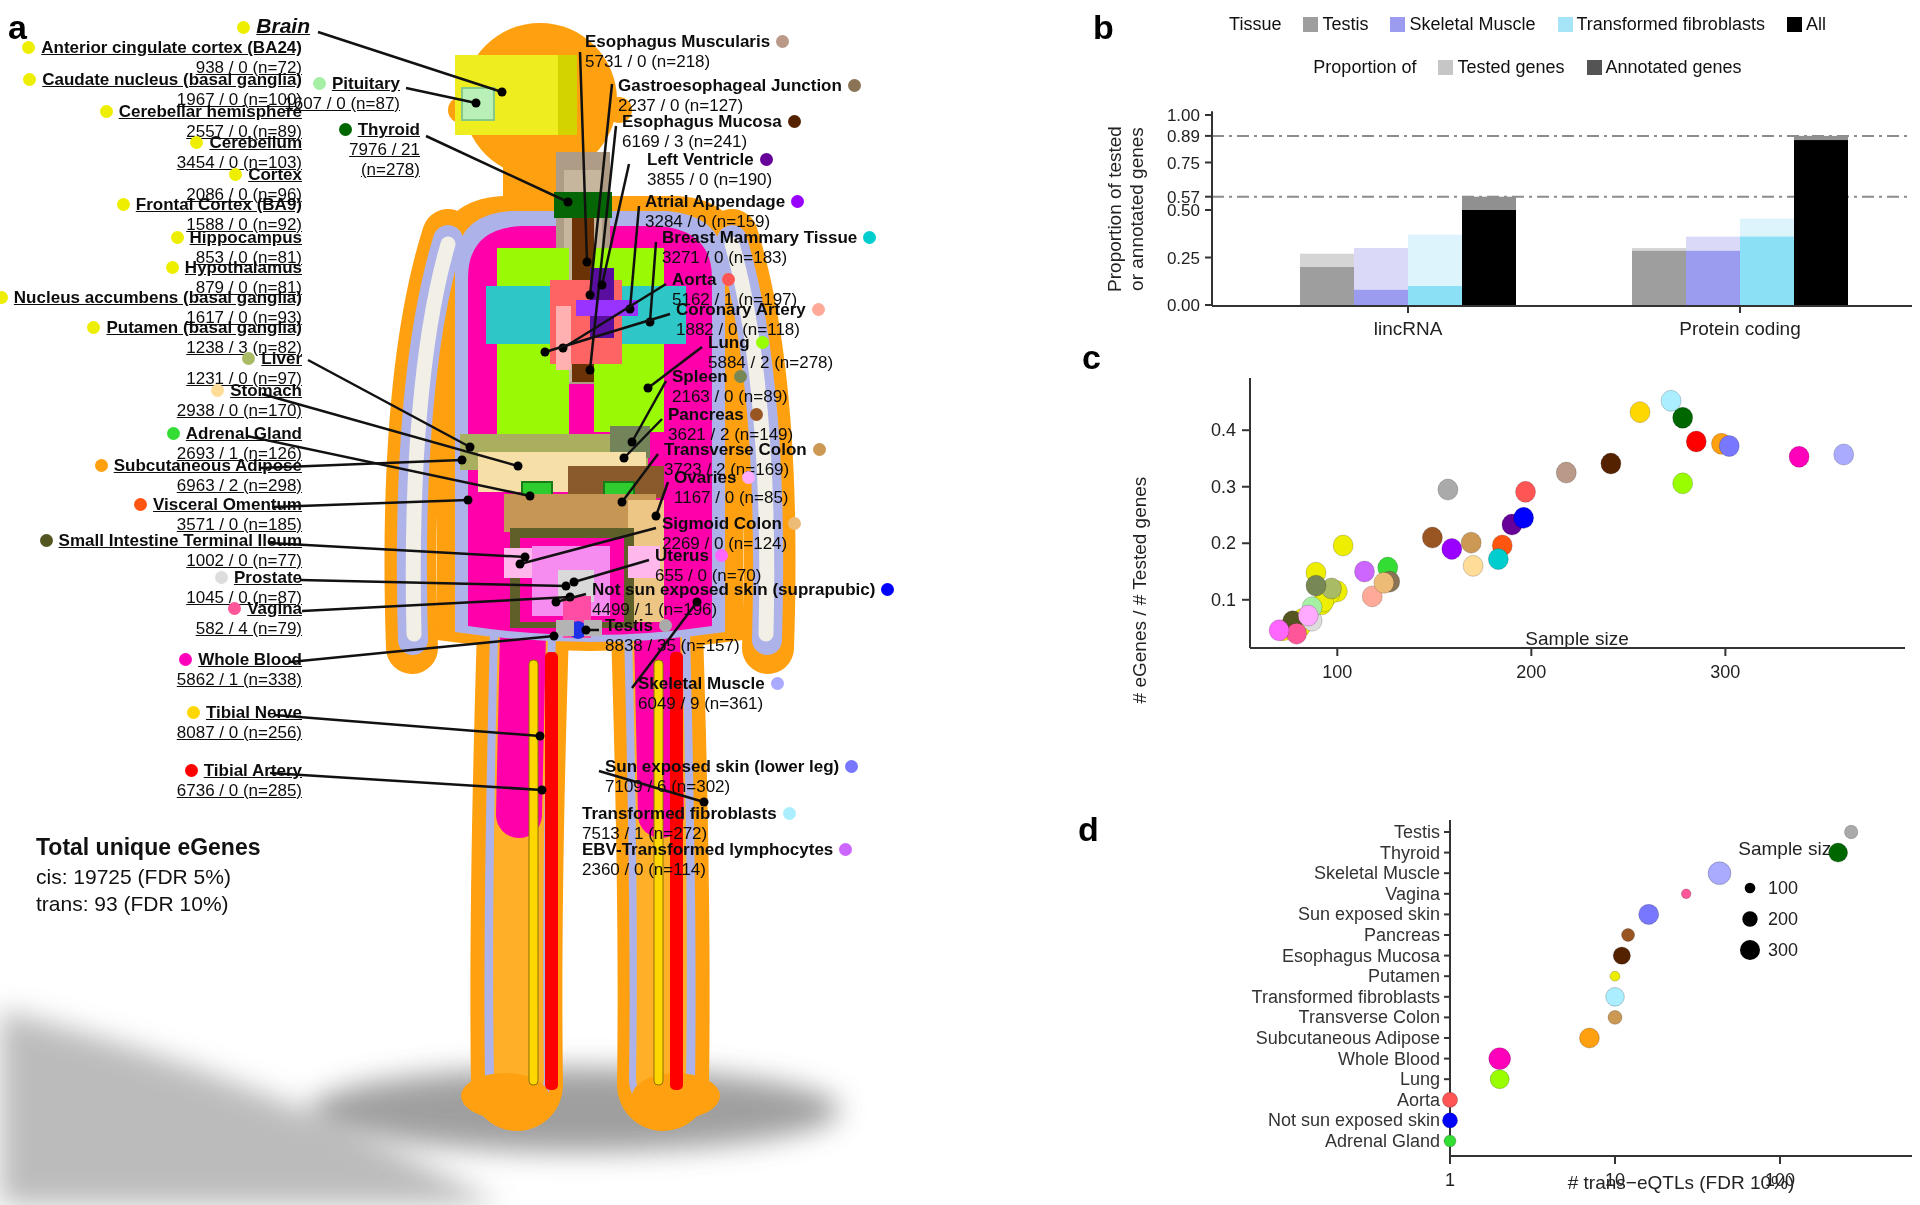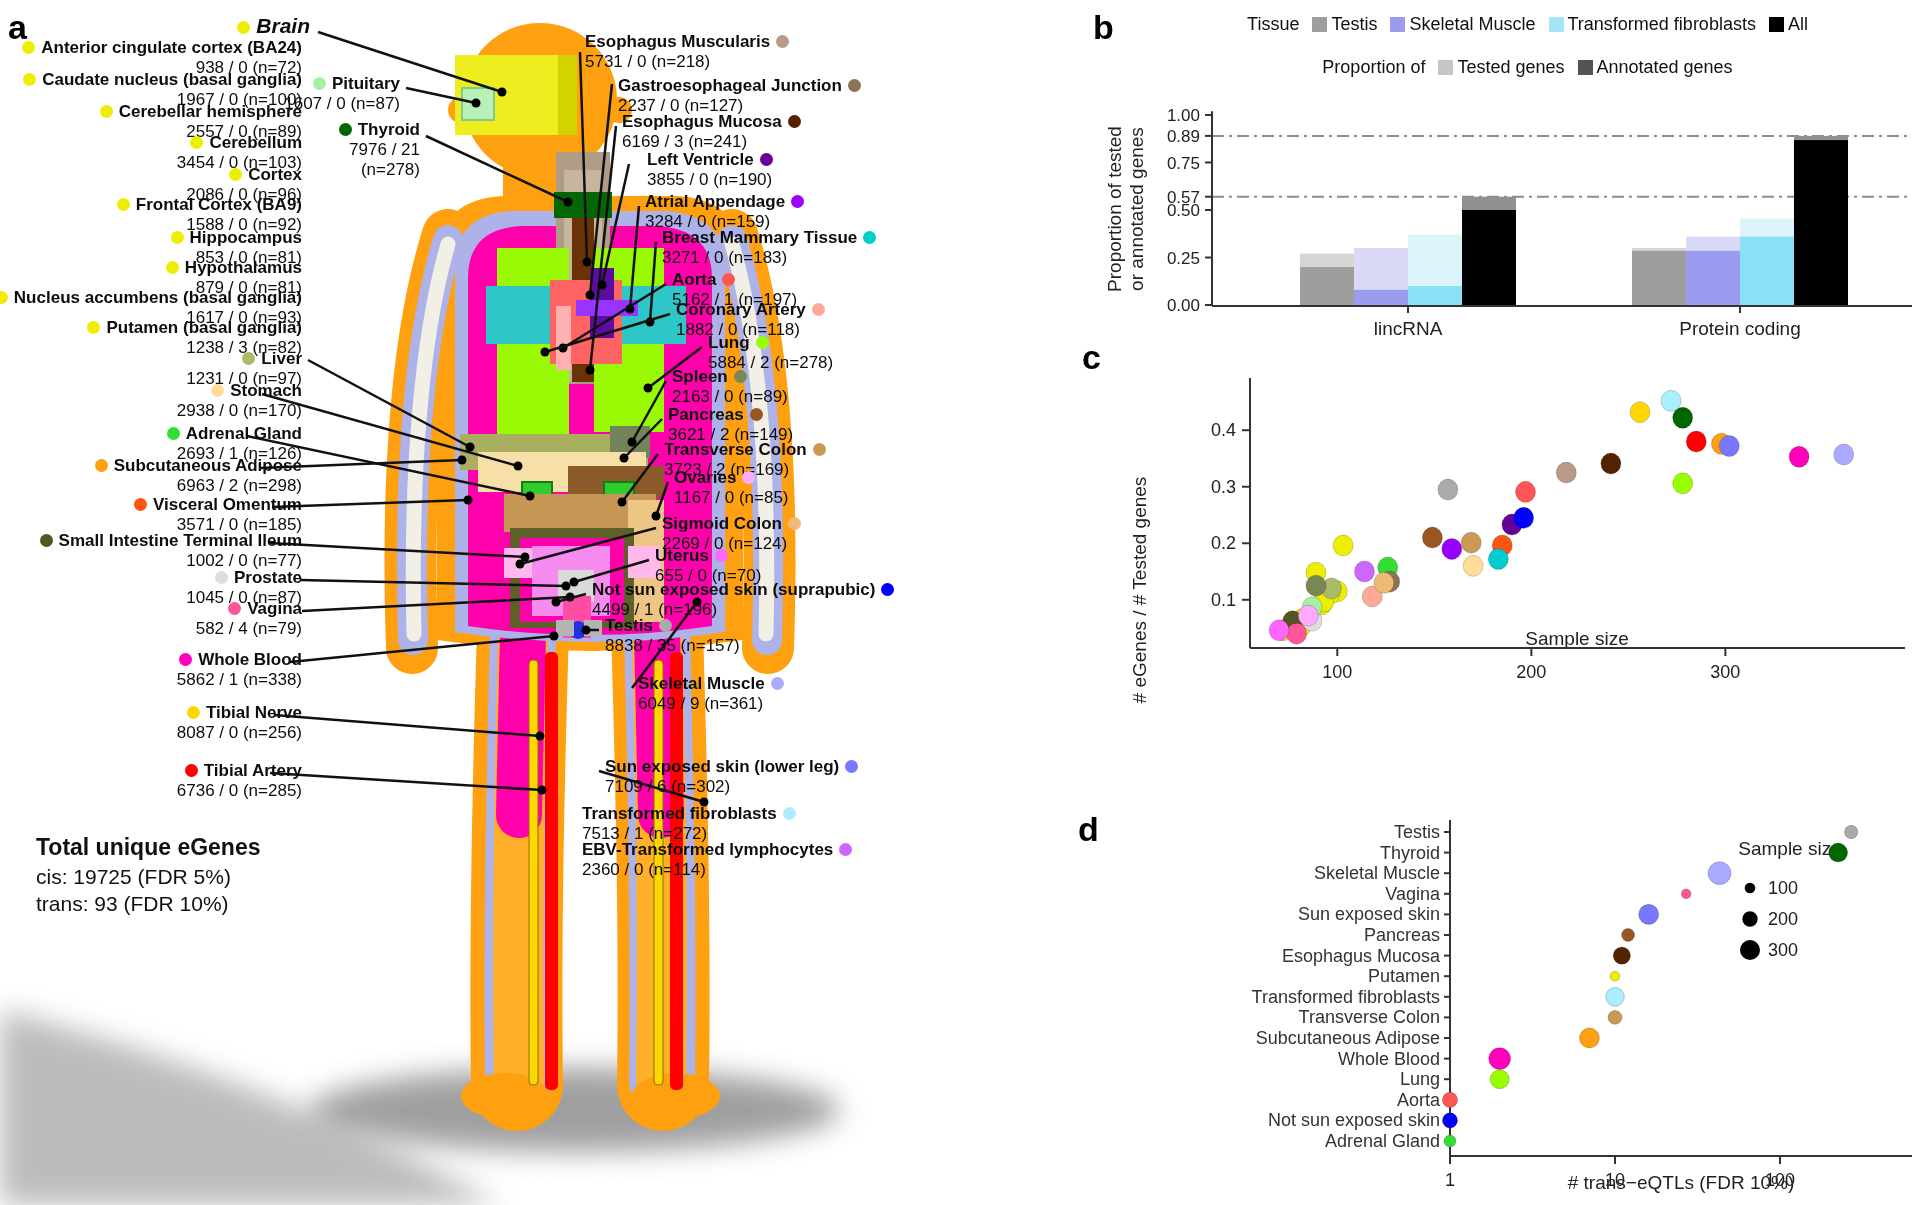--- a/index.html
+++ b/index.html
@@ -1,33 +1,33 @@
 <!DOCTYPE html>
 <html><head>
 <meta charset="utf-8">
 <style>
   html,body{margin:0;padding:0;background:#ffffff;}
   #fig{position:relative;width:1920px;height:1205px;background:#ffffff;overflow:hidden;
        font-family:"Liberation Sans", sans-serif;color:#111;}
   svg{position:absolute;left:0;top:0;}
   .panel-letter{position:absolute;font-size:34px;font-weight:bold;color:#000;}
   .tlabel{position:absolute;font-size:17px;line-height:1.18;color:#0d0d0d;white-space:nowrap;}
-  .tlabel.left{text-align:right;}
+  .tlabel.left{text-align:right;text-decoration:underline;}
   .tlabel.right{text-align:left;}
   .tname{font-weight:bold;}
   .tlabel.brain .tname{font-size:21px;font-style:italic;}
   .tdot{display:inline-block;width:13px;height:13px;border-radius:50%;vertical-align:-1px;}
   .tdot.pre{margin-right:6px;}
   .tdot.post{margin-left:6px;}
   .tstat{font-weight:normal;}
   #total-block{position:absolute;left:36px;top:822px;width:340px;margin-top:12px;}
   #total-title{font-size:23px;font-weight:bold;margin-bottom:2px;}
   .total-line{font-size:21px;line-height:1.3;}
   .legend-row{position:absolute;left:1135px;width:785px;display:flex;align-items:center;
-              justify-content:center;gap:13px;font-size:18px;}
+              justify-content:center;gap:22px;font-size:18px;}
   .lg-sq{display:inline-block;width:15px;height:15px;vertical-align:-2px;margin-right:4px;}
   .lg-item{white-space:nowrap;}
   .axis-title{position:absolute;font-size:19px;color:#222;text-align:center;}
   .rot{transform:translate(-50%,-50%) rotate(-90deg);transform-origin:center;}
   .ctr{transform:translateX(-50%);}
 </style>
 </head>
 <body>
 
 <div id="fig">

